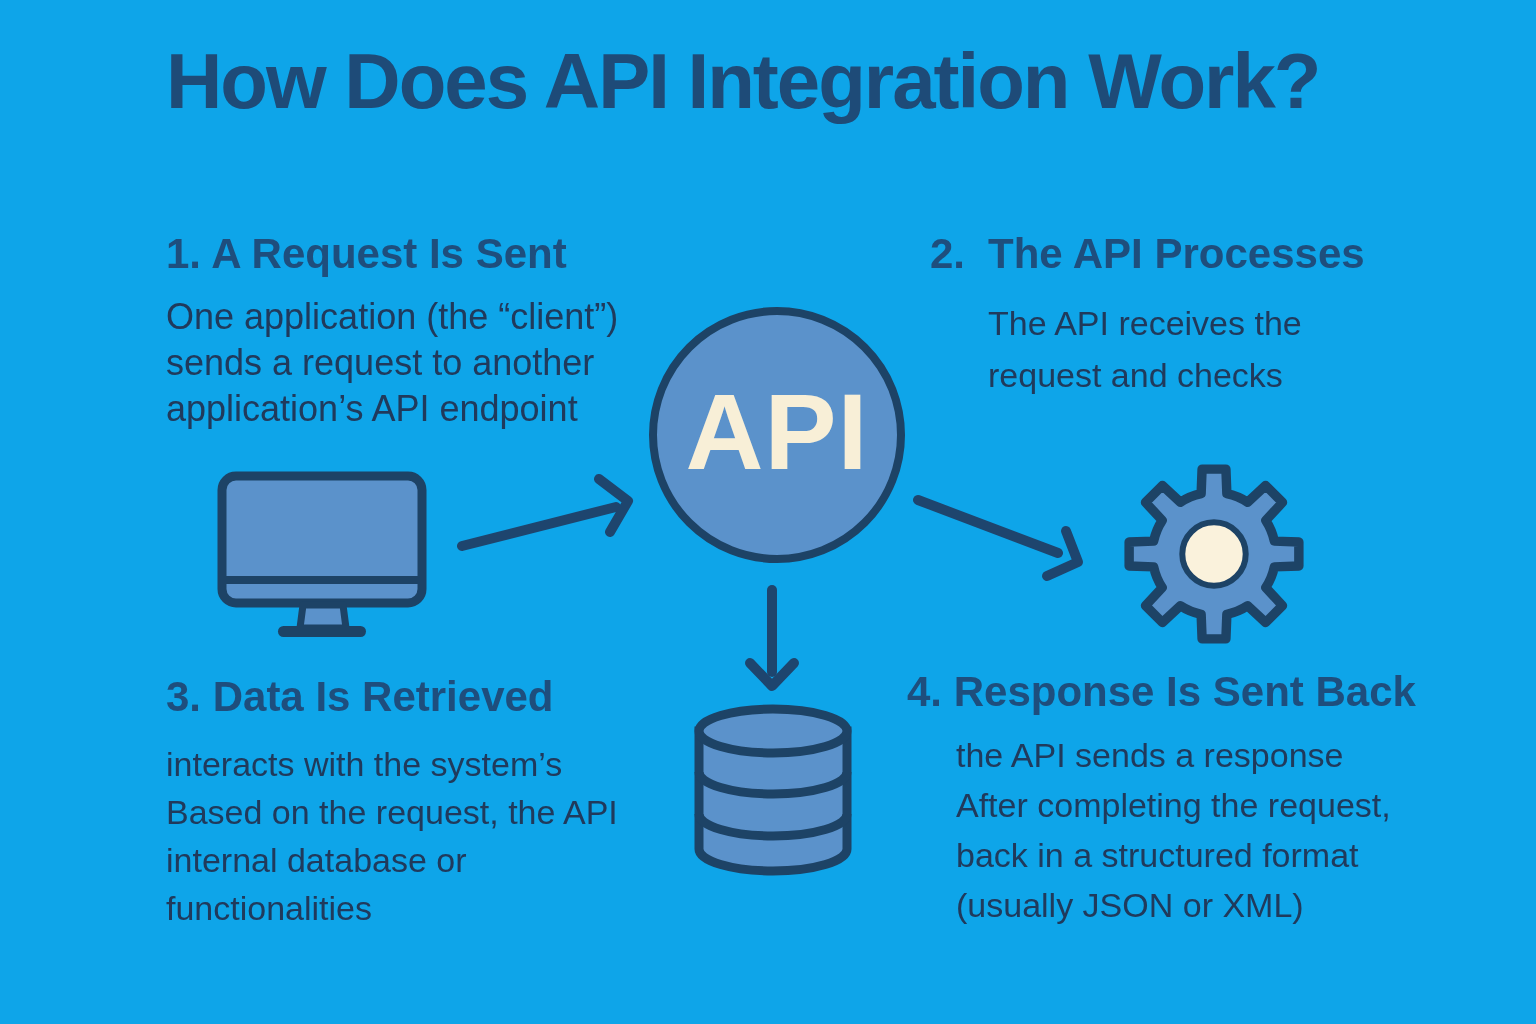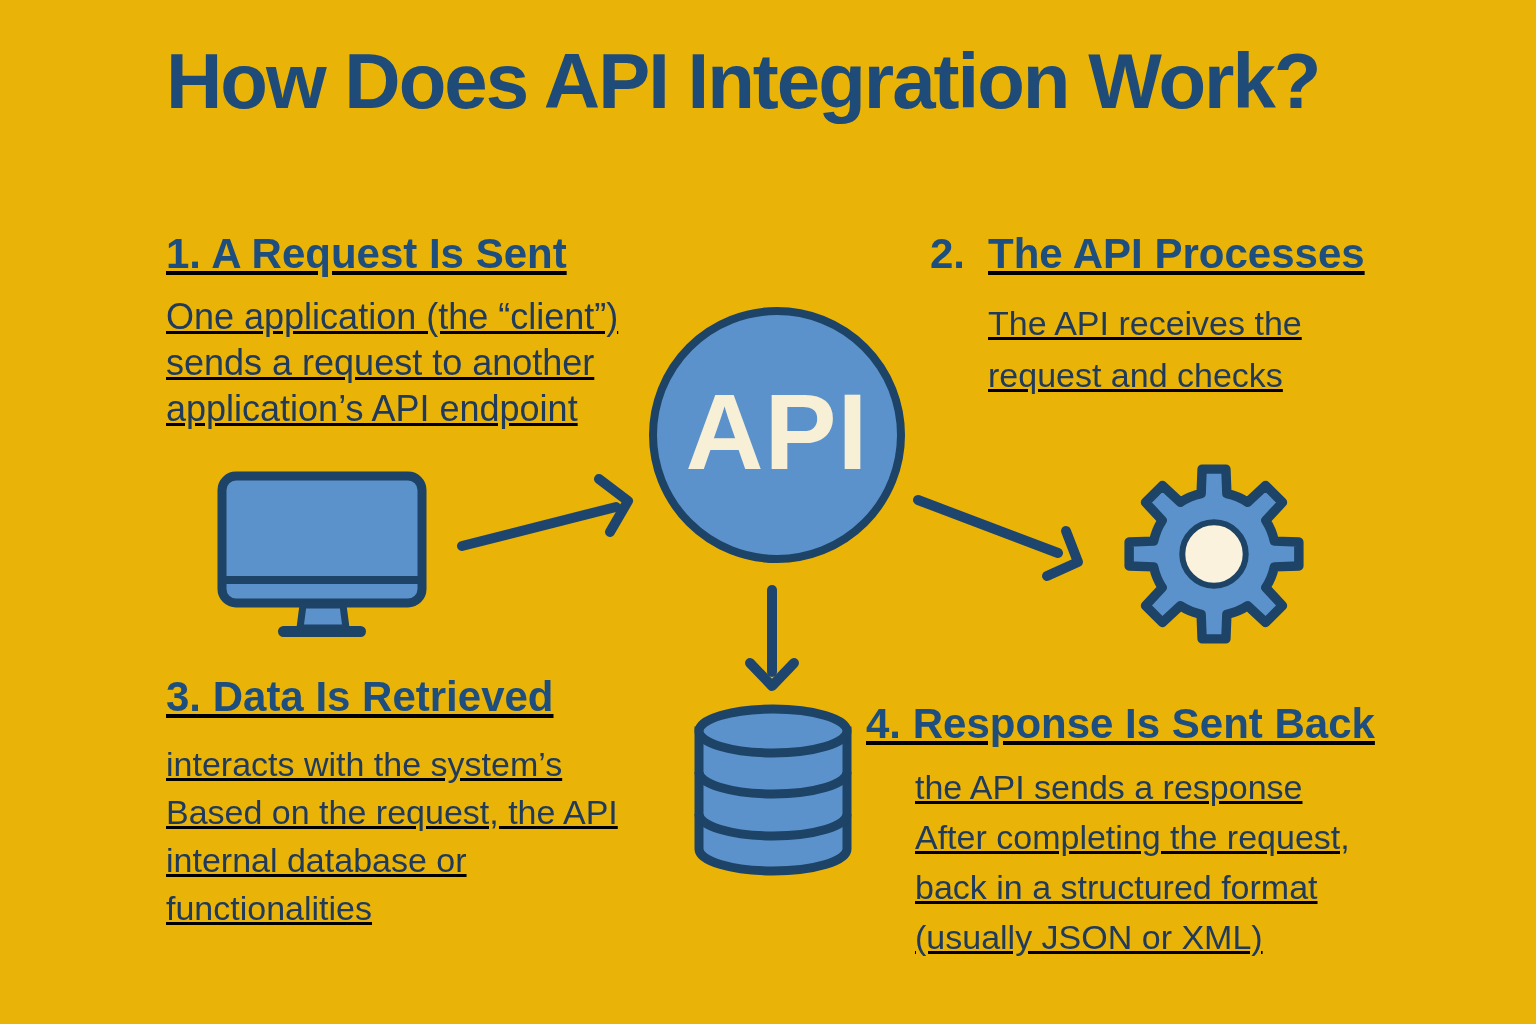--- a/index.html
+++ b/index.html
@@ -1,43 +1,43 @@
 <!DOCTYPE html>
 <html><head>
 <meta charset="utf-8">
 <style>
   html,body{margin:0;padding:0;background:#FAF2DC;}
   .canvas{
     position:relative;width:1536px;height:1024px;overflow:hidden;
-    background:#eab308;
+    background:#0ea5e9;
     font-family:"Liberation Sans","DejaVu Sans",sans-serif;
   }
   .title{
     position:absolute;left:166px;top:36px;margin:0;
     font-size:78px;font-weight:bold;letter-spacing:-2px;color:#1E4B78;
     white-space:nowrap;
   }
-  .step{position:absolute;text-decoration:underline;}
+  .step{position:absolute;}
   .step .h{font-weight:bold;color:#1E4E7D;white-space:nowrap;}
   .step .b{color:#203A5C;white-space:nowrap;}
 
   .s1{left:166px;top:228px;}
   .s1 .h{font-size:42px;line-height:52px;}
   .s1 .b{font-size:36px;line-height:46px;margin-top:14px;}
 
   .s2{left:930px;top:226px;padding-left:58px;}
   .s2 .num{position:absolute;left:0;top:0;font-size:42px;line-height:55px;font-weight:bold;color:#1E4E7D;}
   .s2 .h{font-size:42px;line-height:55px;}
   .s2 .b{font-size:34px;line-height:52px;margin-top:16px;}
 
   .s3{left:166px;top:670px;}
   .s3 .h{font-size:42px;line-height:54px;}
   .s3 .b{font-size:34px;line-height:48px;margin-top:16px;}
 
-  .s4{left:866px;top:666px;margin-top:32px;}
+  .s4{left:907px;top:666px;}
   .s4 .h{font-size:42px;line-height:52px;}
   .s4 .b{font-size:34px;line-height:50px;margin-top:12px;margin-left:49px;}
 
   .api{
     position:absolute;left:649px;top:307px;width:240px;height:240px;
     border-radius:50%;background:#5B92CB;border:8px solid #1D4366;
     display:flex;align-items:center;justify-content:center;
   }
   .api span{
     font-size:108px;font-weight:bold;color:#F8EFD7;letter-spacing:1px;

